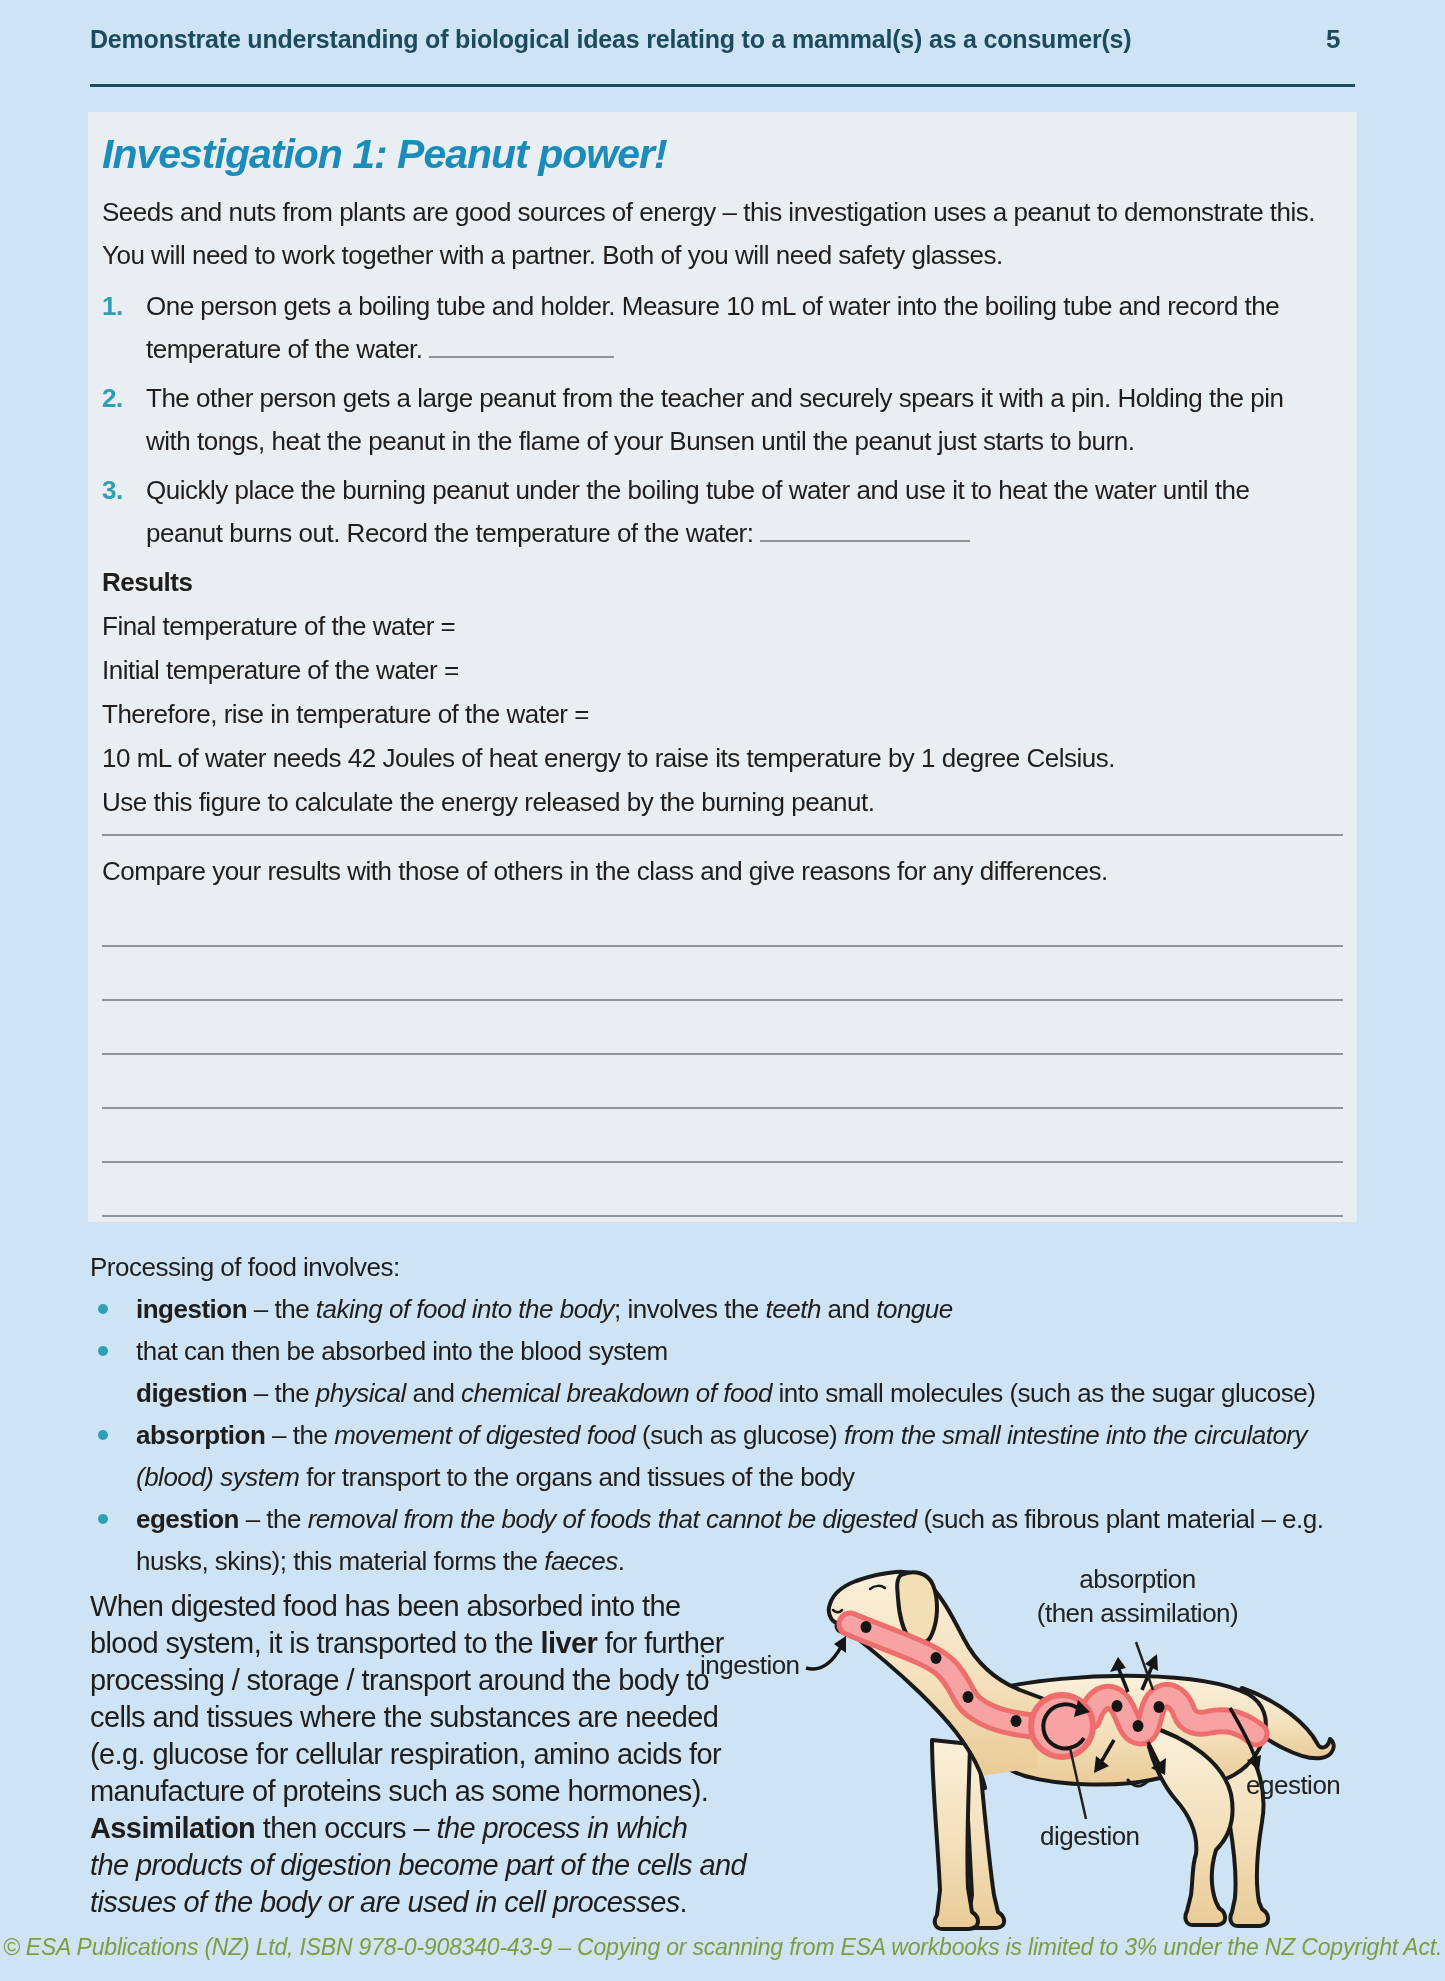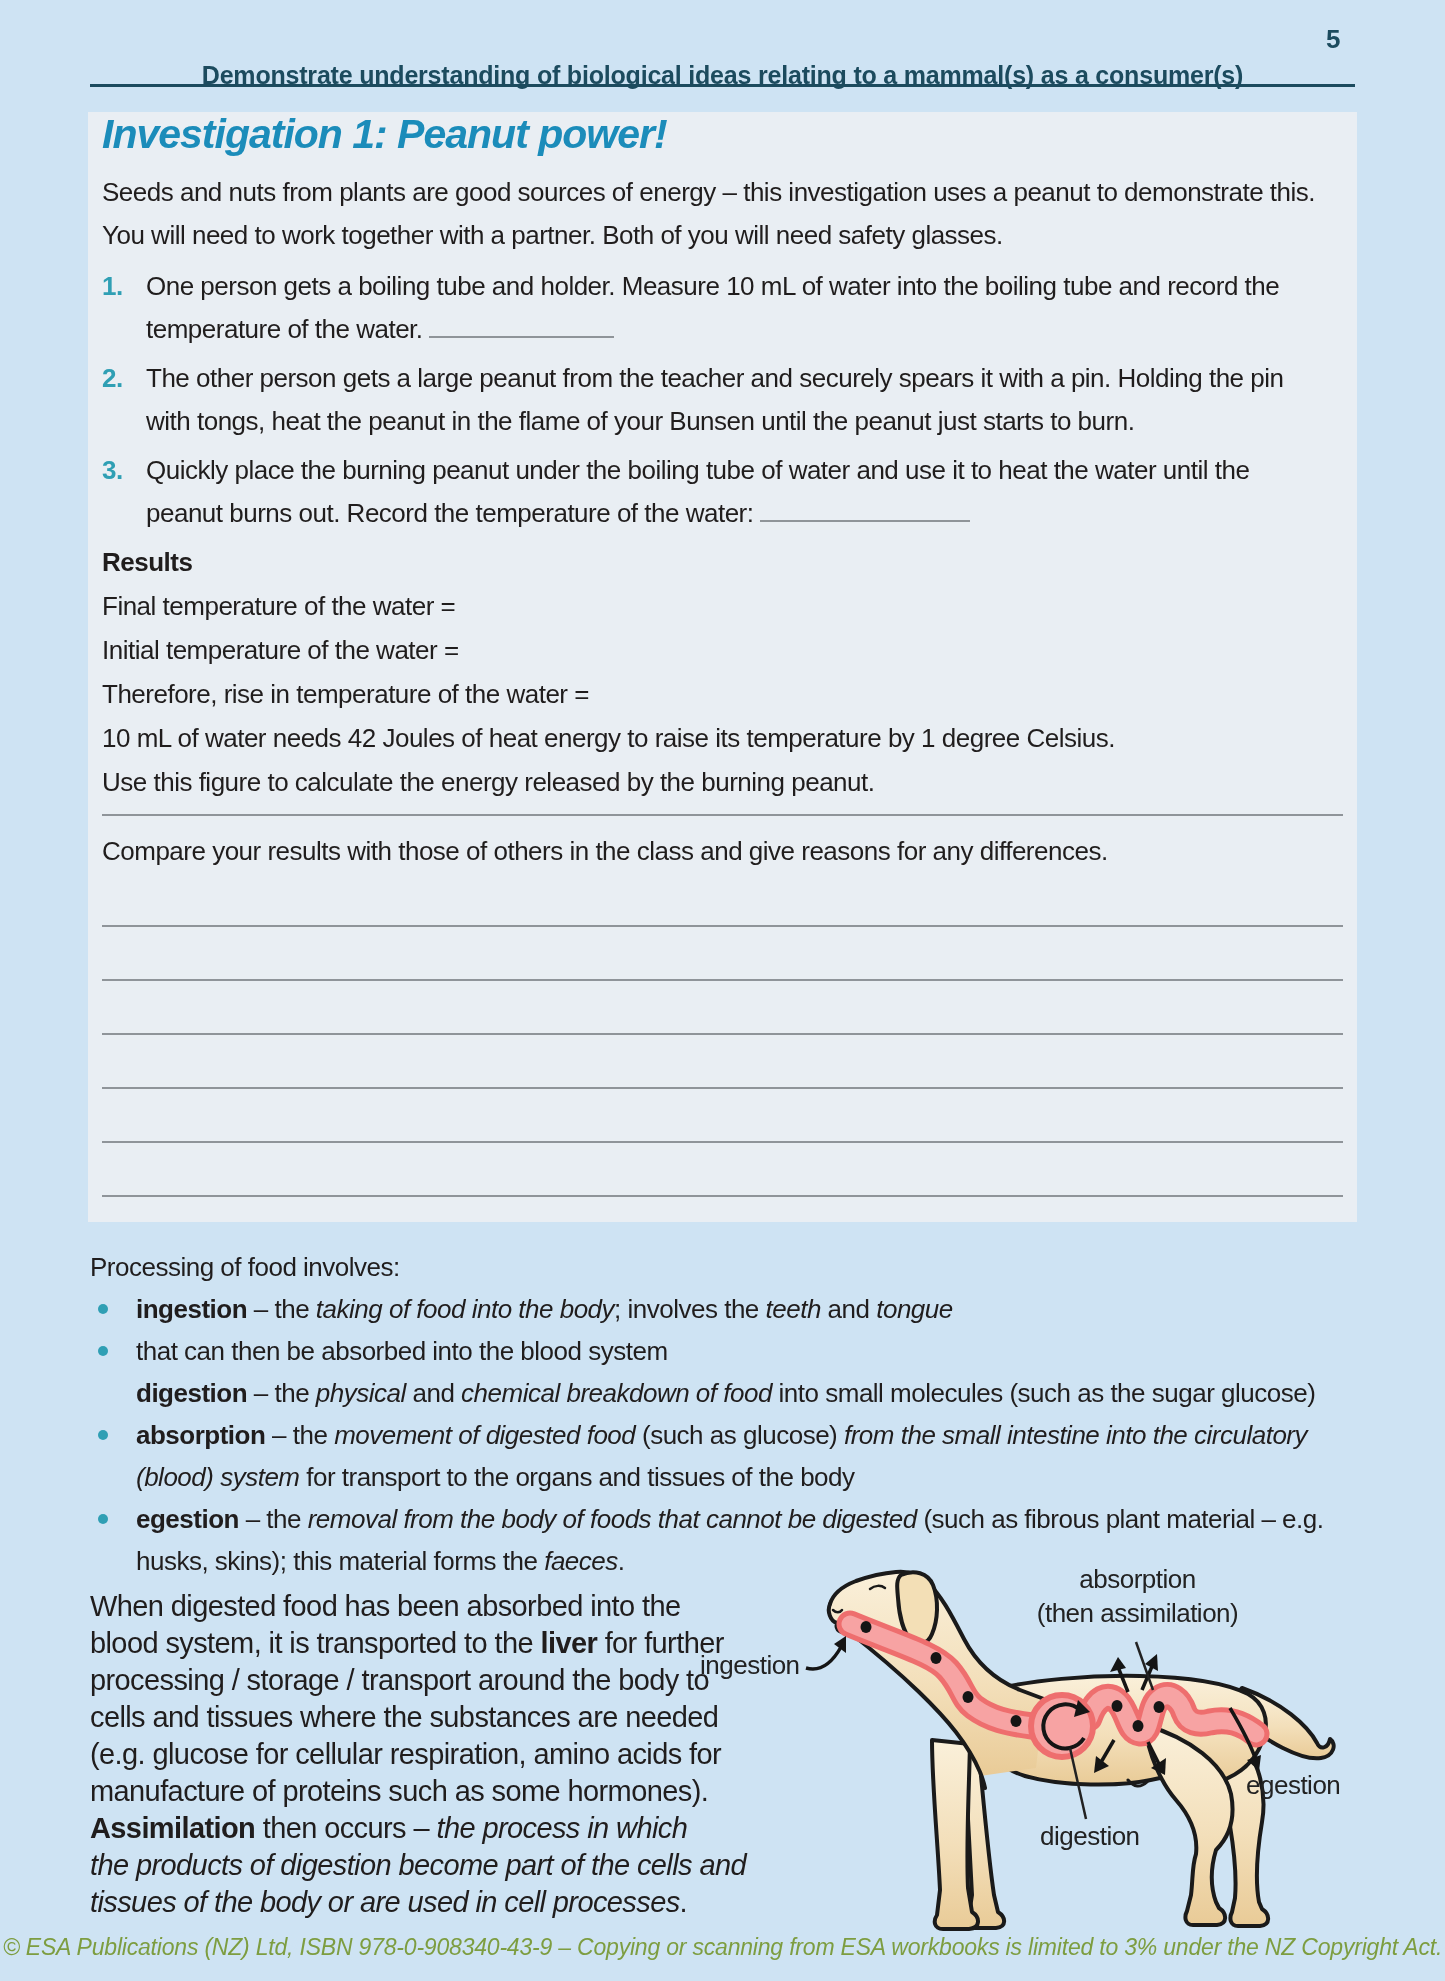--- a/index.html
+++ b/index.html
@@ -5,27 +5,27 @@
   :root{
     --page-bg:#cee3f3; --box-bg:#e9eef3; --header:#1c4b5e; --title:#1b8cba;
     --accent:#2f9fb4; --text:#201d1d; --rule:#8f9499; --footer:#7d9d40;
     --dog-body:#f9eed6; --dog-shade:#e9cb97; --tract:#f7a3a3; --tract-edge:#ee6e6e; --outline:#1a1a1a;
   }
   html,body{margin:0;padding:0;}
   body{font-family:"Liberation Sans","DejaVu Sans",sans-serif;background:var(--page-bg);}
   .page{position:relative;width:1445px;height:1981px;background:var(--page-bg);overflow:hidden;
         color:var(--text);font-size:26px;letter-spacing:-0.5px;}
   
-  .hdr{position:absolute;top:24px;left:90px;width:1265px;text-align:center;margin-top:36px;}
+  .hdr{position:absolute;top:24px;left:90px;width:1265px;text-align:left;}
   .hdr-title{display:inline-block;font-weight:700;font-size:25px;letter-spacing:-0.2px;color:var(--header);}
   .hdr-num{position:absolute;top:24px;right:105px;font-weight:700;font-size:26px;color:var(--header);}
   .hdr-rule{position:absolute;top:84px;left:90px;width:1265px;height:3px;background:var(--header);}
   
   .inv-box{position:absolute;top:112px;left:88px;width:1269px;height:1110px;background:var(--box-bg);
-           box-sizing:border-box;padding:0 14px 0 14px;}
+           box-sizing:border-box;padding:20px 14px 0 14px;}
   .inv-title{margin:0 0 14px 0;font-size:41px;font-weight:700;font-style:italic;letter-spacing:-1px;color:var(--title);line-height:1.1;}
   .tline{white-space:nowrap;line-height:43px;}
   .intro{margin-bottom:8px;}
   .step{display:flex;margin-bottom:6px;}
   .step-num{flex:0 0 44px;font-weight:700;color:var(--accent);line-height:43px;}
   .step-body{flex:1;}
   .answer-line{margin-top:0;}
   .blank{display:inline-block;border-bottom:2px solid var(--rule);height:0.85em;margin-left:6px;vertical-align:baseline;}
   .results-h{font-weight:700;line-height:43px;}
   .results .tline{line-height:44px;}

